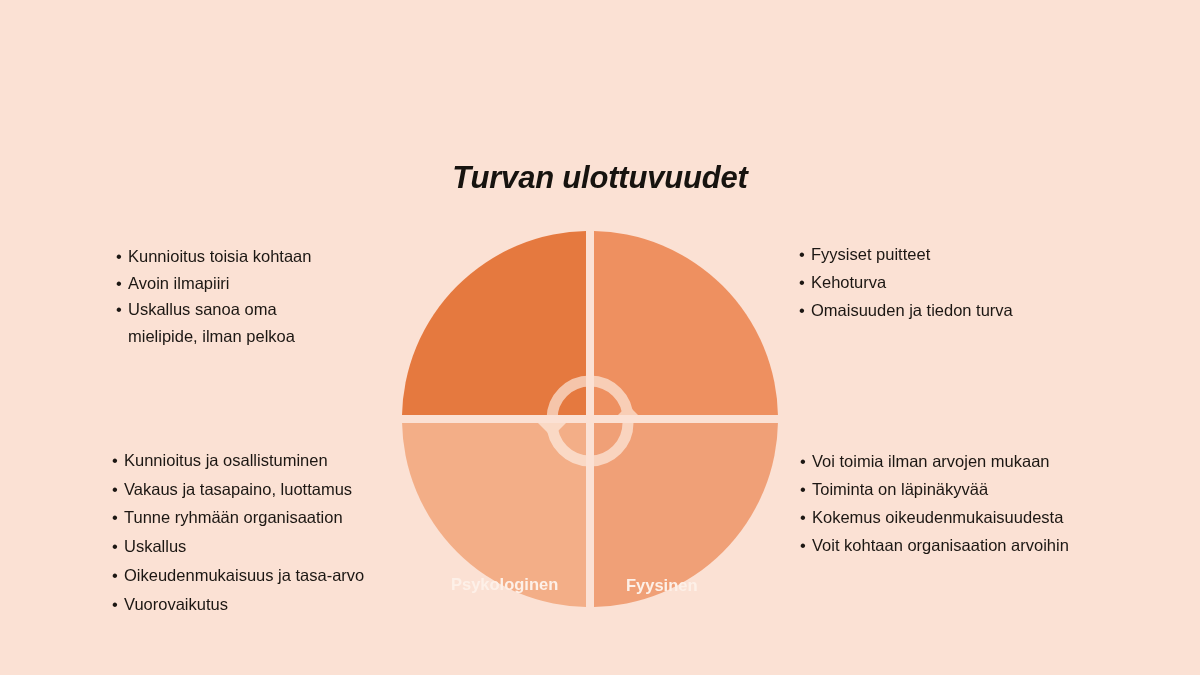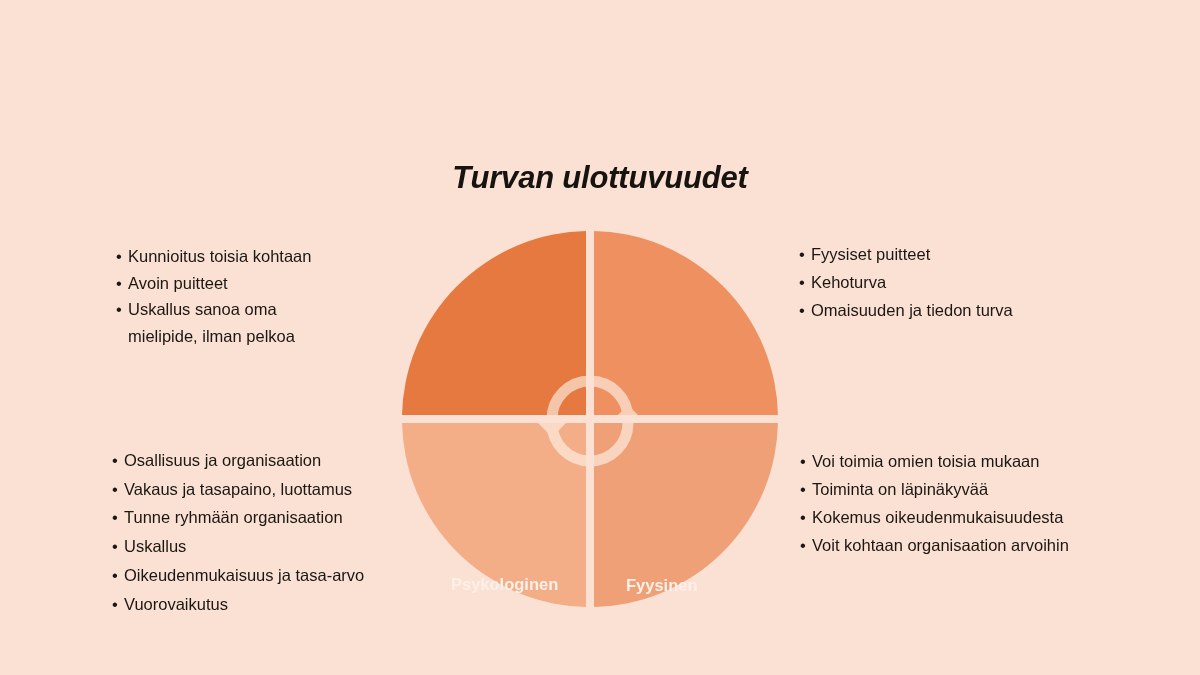--- a/index.html
+++ b/index.html
@@ -135,40 +135,40 @@
       </g>
     </svg>
 
     <div class="quad-label" id="quad-label-psykologinen">Psykologinen</div>
     <div class="quad-label" id="quad-label-fyysinen">Fyysinen</div>
 
   </div>
 
   <div class="bullet-list" id="list-psykologinen">
     <div class="list-item">Kunnioitus toisia kohtaan</div>
-    <div class="list-item">Avoin puitteet</div>
+    <div class="list-item">Avoin ilmapiiri</div>
     <div class="list-item">Uskallus sanoa oma
 mielipide, ilman pelkoa</div>
   </div>
 
   <div class="bullet-list" id="list-fyysinen">
     <div class="list-item">Fyysiset puitteet</div>
     <div class="list-item">Kehoturva</div>
     <div class="list-item">Omaisuuden ja tiedon turva</div>
   </div>
 
   <div class="bullet-list" id="list-sosiaalinen">
-    <div class="list-item">Osallisuus ja organisaation</div>
+    <div class="list-item">Kunnioitus ja osallistuminen</div>
     <div class="list-item">Vakaus ja tasapaino, luottamus</div>
     <div class="list-item">Tunne ryhmään organisaation</div>
     <div class="list-item">Uskallus</div>
     <div class="list-item">Oikeudenmukaisuus ja tasa-arvo</div>
     <div class="list-item">Vuorovaikutus</div>
   </div>
 
   <div class="bullet-list" id="list-moraalinen">
-    <div class="list-item">Voi toimia omien toisia mukaan</div>
+    <div class="list-item">Voi toimia ilman arvojen mukaan</div>
     <div class="list-item">Toiminta on läpinäkyvää</div>
     <div class="list-item">Kokemus oikeudenmukaisuudesta</div>
     <div class="list-item">Voit kohtaan organisaation arvoihin</div>
   </div>
 
 </div>
 
 </body></html>

